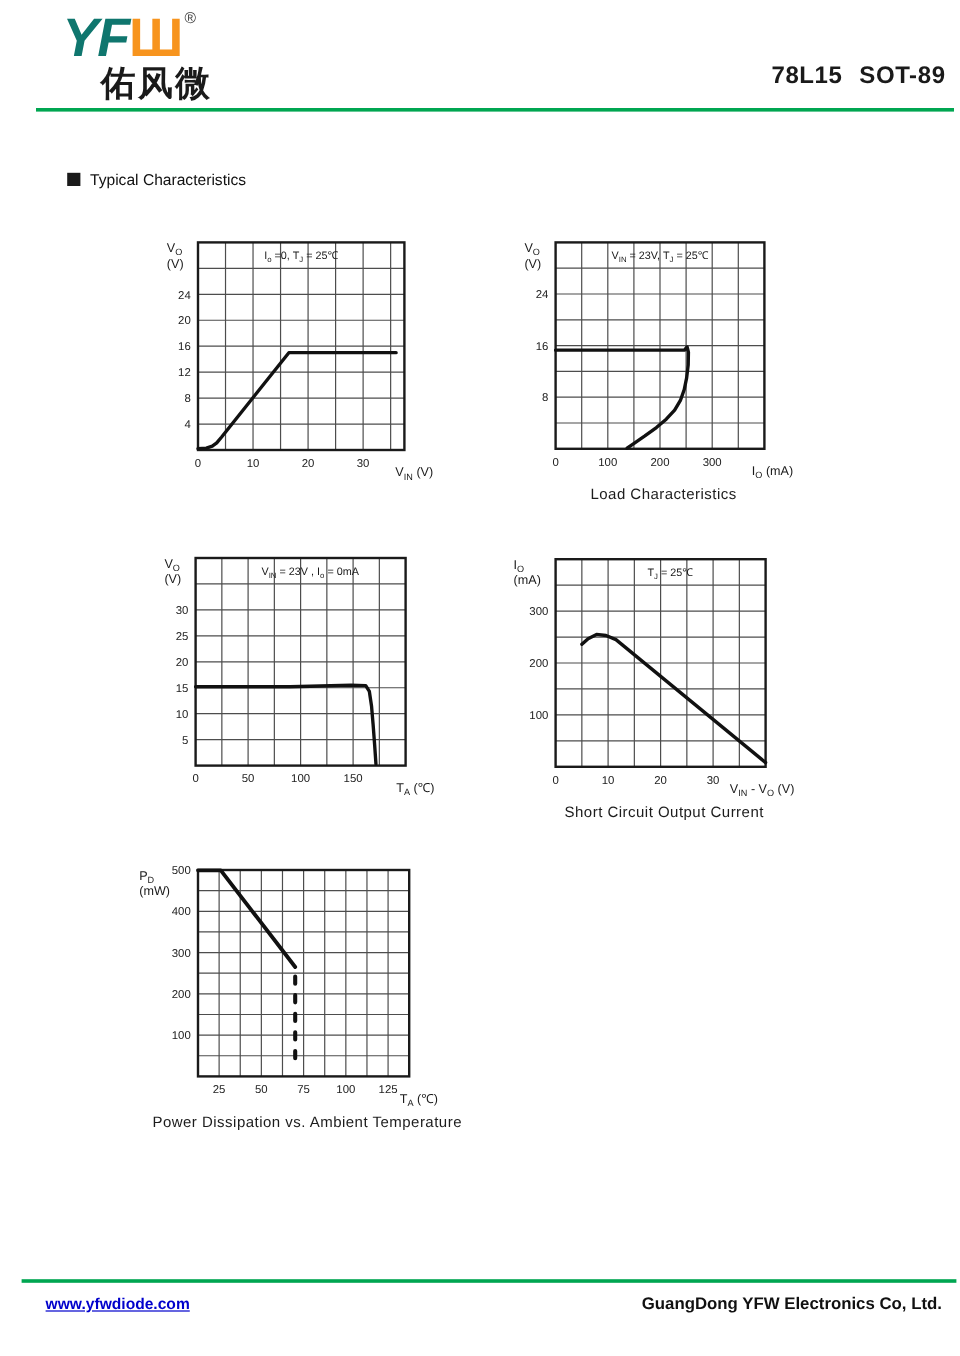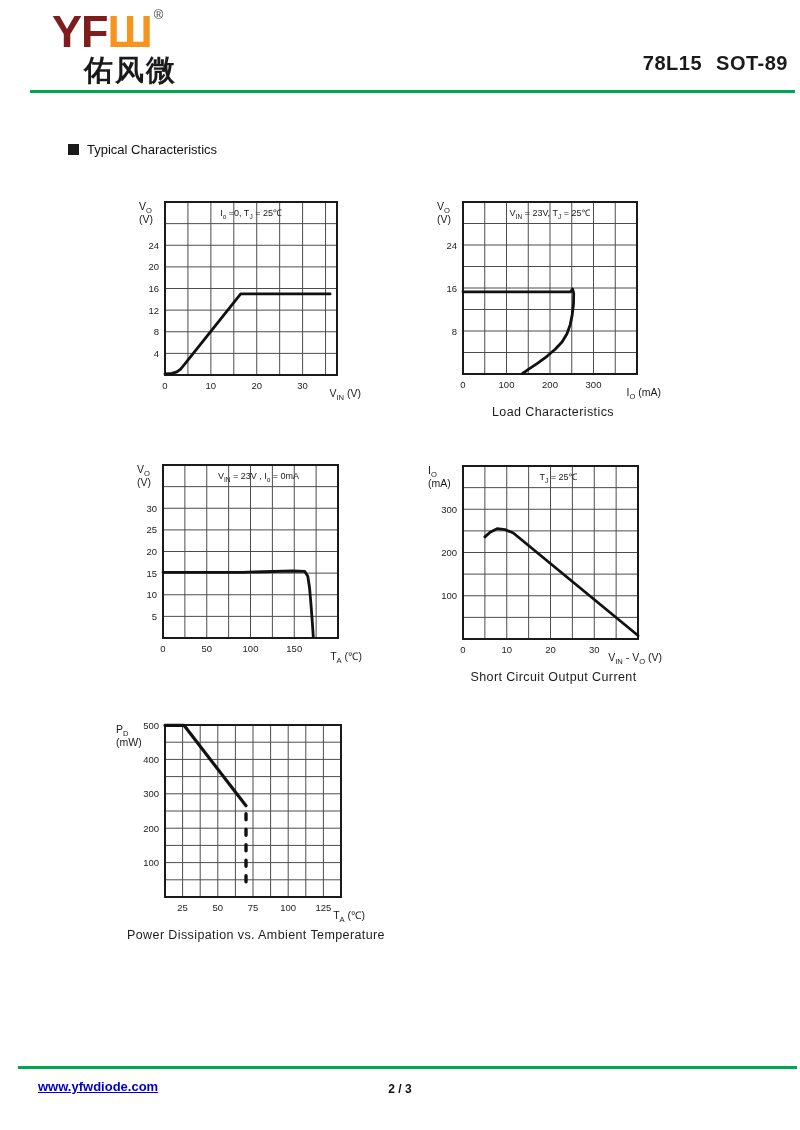--- a/index.html
+++ b/index.html
@@ -13,21 +13,21 @@
   .logo-text .w  { color:#f7941e; }
   .reg { font-size:13px; color:#444; vertical-align:28px; margin-left:2px; font-weight:normal; }
   .logo-cn { font-size:29px; font-weight:bold; color:#1a1a1a; letter-spacing:2px; line-height:1.1; margin-top:1px;margin-left:32px; }
   .doc-title { position:absolute; top:52px; right:12px; font-size:20px; font-weight:bold; color:#1a1a1a; }
   .doc-title span { letter-spacing:0.5px; }
   .doc-title .pkg { margin-left:14px; }
   .rule-top { position:absolute; top:90px; left:30px; width:765px; height:3px; }
   .rule-bottom { position:absolute; top:1066px; left:18px; width:779px; height:3px; }
 
   
-  .section-head { position:absolute; left:68px; top:142px; display:flex; align-items:center; gap:8px; }
+  .section-head { position:absolute; left:56px; top:142px; display:flex; align-items:center; gap:8px; }
   .bullet { width:11px; height:11px; background:#1a1a1a; display:inline-block; }
   .section-label { font-size:13px; color:#111; }
 
   
   .chart { position:absolute; }
   .chart svg { overflow:visible; display:block; }
   .chart-title { text-align:center; font-size:12.5px; color:#1c1c1c; letter-spacing:0.4px; margin-top:5px; }
   svg text { font-family:"Liberation Sans", sans-serif; }
 
   
@@ -35,21 +35,21 @@
   .page-num { position:absolute; left:0; top:1082px; width:800px; text-align:center; font-size:12px; font-weight:bold; color:#111; }
   .company { position:absolute; right:15px; top:1078px; font-size:14px; font-weight:bold; color:#111; }
 </style>
 </head>
 <body>
 
 <div class="page">
 
   <div class="logo">
     <div class="logo-text">
-      <span class="yf" style="color: #7f1d1d;">YF</span><span class="w" style="color: rgb(247, 148, 30);">Ш</span><span class="reg">®</span>
+      <span class="yf" style="color: #0f766e; font-style: italic;">YF</span><span class="w" style="color: rgb(247, 148, 30);">Ш</span><span class="reg">®</span>
     </div>
     <div class="logo-cn">佑风微</div>
   </div>
 
   <div class="doc-title">
     <span class="pn">78L15</span><span class="pkg">SOT-89</span>
   </div>
 
   <div class="rule-top" style="background: rgb(0, 166, 81);"></div>
 
@@ -235,15 +235,15 @@
           <text x="3" y="16" text-anchor="start" font-size="10.5" fill="#1a1a1a"><tspan dy="0">P</tspan><tspan dy="2.6" font-size="7.6">D</tspan></text>
           <text x="3" y="29" text-anchor="start" font-size="10.5" fill="#1a1a1a"><tspan dy="0">(mW)</tspan></text>
           <text x="252" y="202" text-anchor="end" font-size="10.5" fill="#1a1a1a"><tspan dy="0">T</tspan><tspan dy="2.6" font-size="7.6">A</tspan><tspan dy="-2.6"> (℃)</tspan></text>
         </svg>
       </div>
     <div class="chart-title">Power Dissipation vs. Ambient Temperature</div>
   </div>
 
   <div class="rule-bottom" style="background: rgb(0, 166, 81);"></div>
   <a href="#" class="footer-link" style="color: rgb(0, 0, 204);">www.yfwdiode.com</a>
-  <div class="page-num">2 / 3</div>
+  <div class="company">GuangDong YFW Electronics Co, Ltd.</div>
 
 </div>
 
 </body></html>

